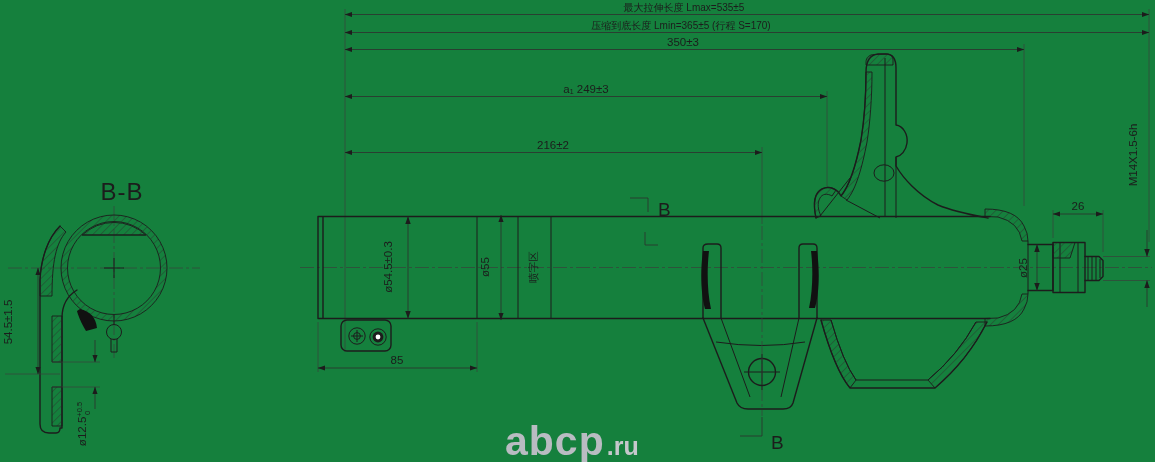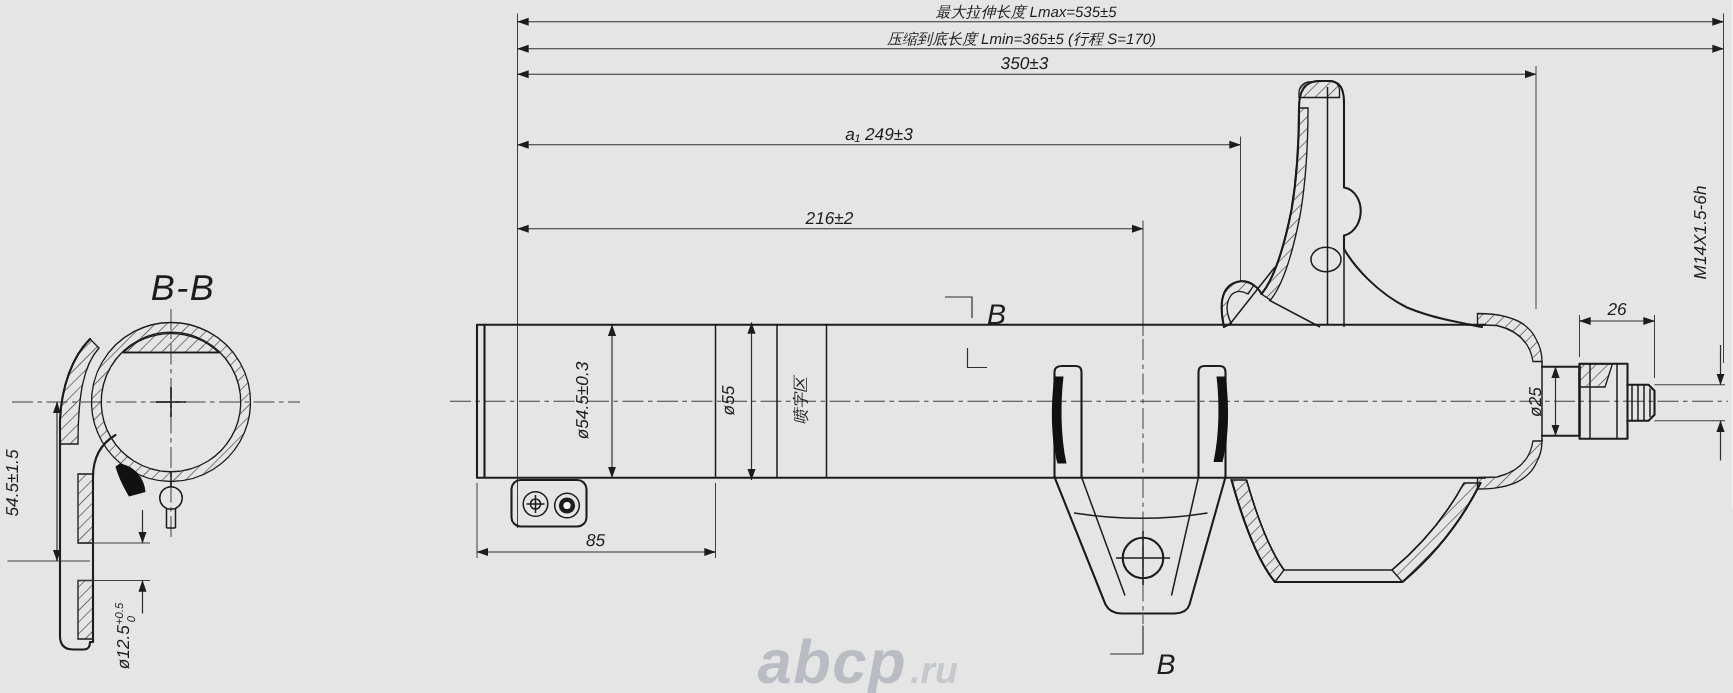--- a/index.html
+++ b/index.html
@@ -1,16 +1,16 @@
 <!DOCTYPE html>
 <html><head>
 <meta charset="utf-8">
 <style>
   html,body{margin:0;padding:0;background:#ffffff;width:1155px;height:462px;overflow:hidden;}
-  .stage{position:relative;width:1155px;height:462px;background:#e5e5e5;font-style:italic;}
+  .stage{position:relative;width:1155px;height:462px;background:#15803d;}
   svg{display:block;font-family:"Liberation Sans", sans-serif;}
   text{fill:#1c1c1c;}
   .dim-text{font-size:11.5px;}
   .dim-text-sm{font-size:10.5px;}
   .cjk{font-size:10px;}
   .title-text{font-size:24px;letter-spacing:1px;}
   .marker-text{font-size:19px;}
   .outline{fill:none;stroke:#1c1c1c;stroke-width:1.4;stroke-linejoin:round;stroke-linecap:round;}
   .outline-thin{fill:none;stroke:#1c1c1c;stroke-width:1;stroke-linejoin:round;}
   .dimline{fill:none;stroke:#2f2f2f;stroke-width:0.8;}

